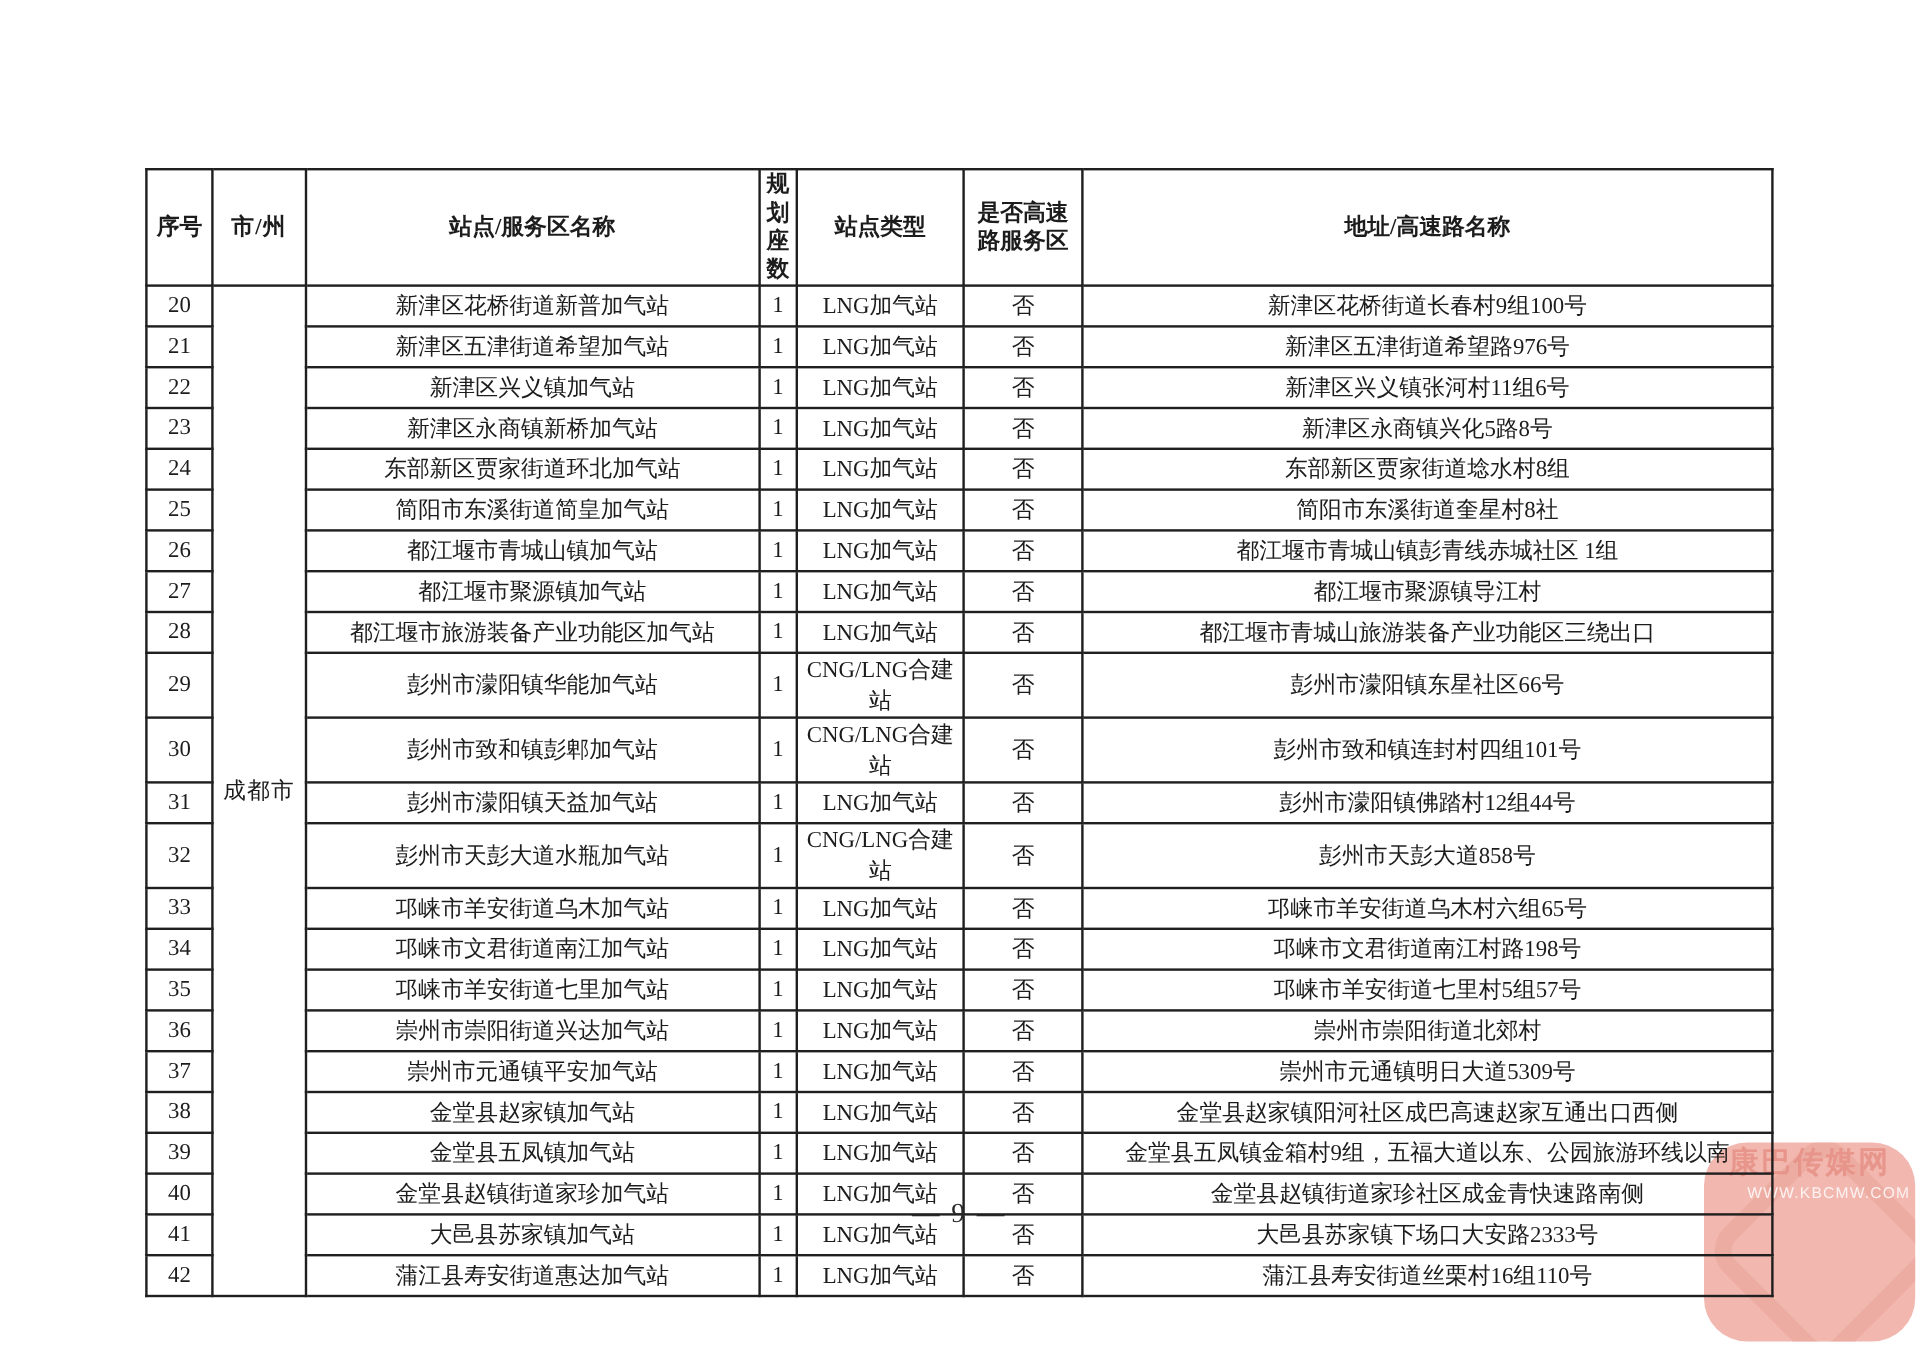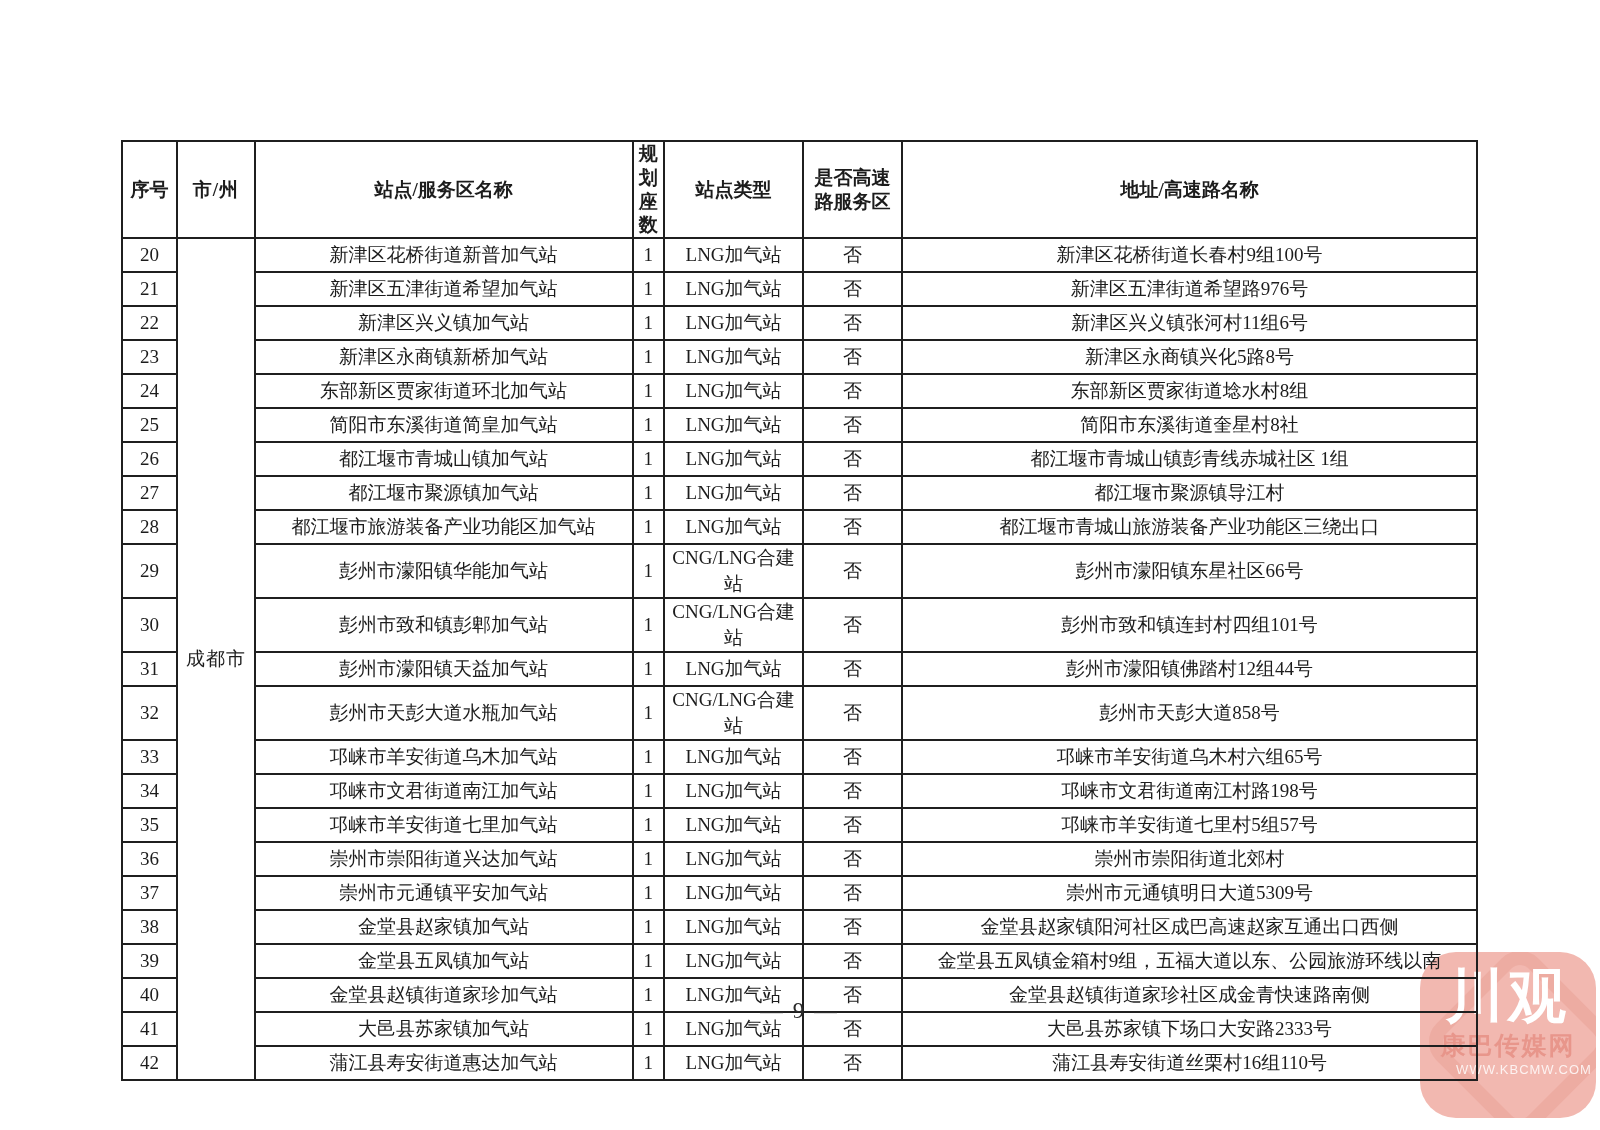--- a/index.html
+++ b/index.html
@@ -45,21 +45,20 @@
   .page-number{position:absolute;left:121px;top:998px;width:1357px;z-index:2;
                text-align:center;font-size:23px;color:#2a2a2a;letter-spacing:2px;}
 </style>
 </head>
 <body>
 
 <div class="page">
 
   <div class="watermark">
     <div class="wm-motif"></div>
-    <div class="wm-title">川观</div>
     <div class="wm-sub">康巴传媒网</div>
     <div class="wm-url">WWW.KBCMW.COM</div>
   </div>
 
   <table class="data-table">
     <colgroup>
       <col class="c-no">
         <col class="c-city">
         <col class="c-name">
         <col class="c-seats">

